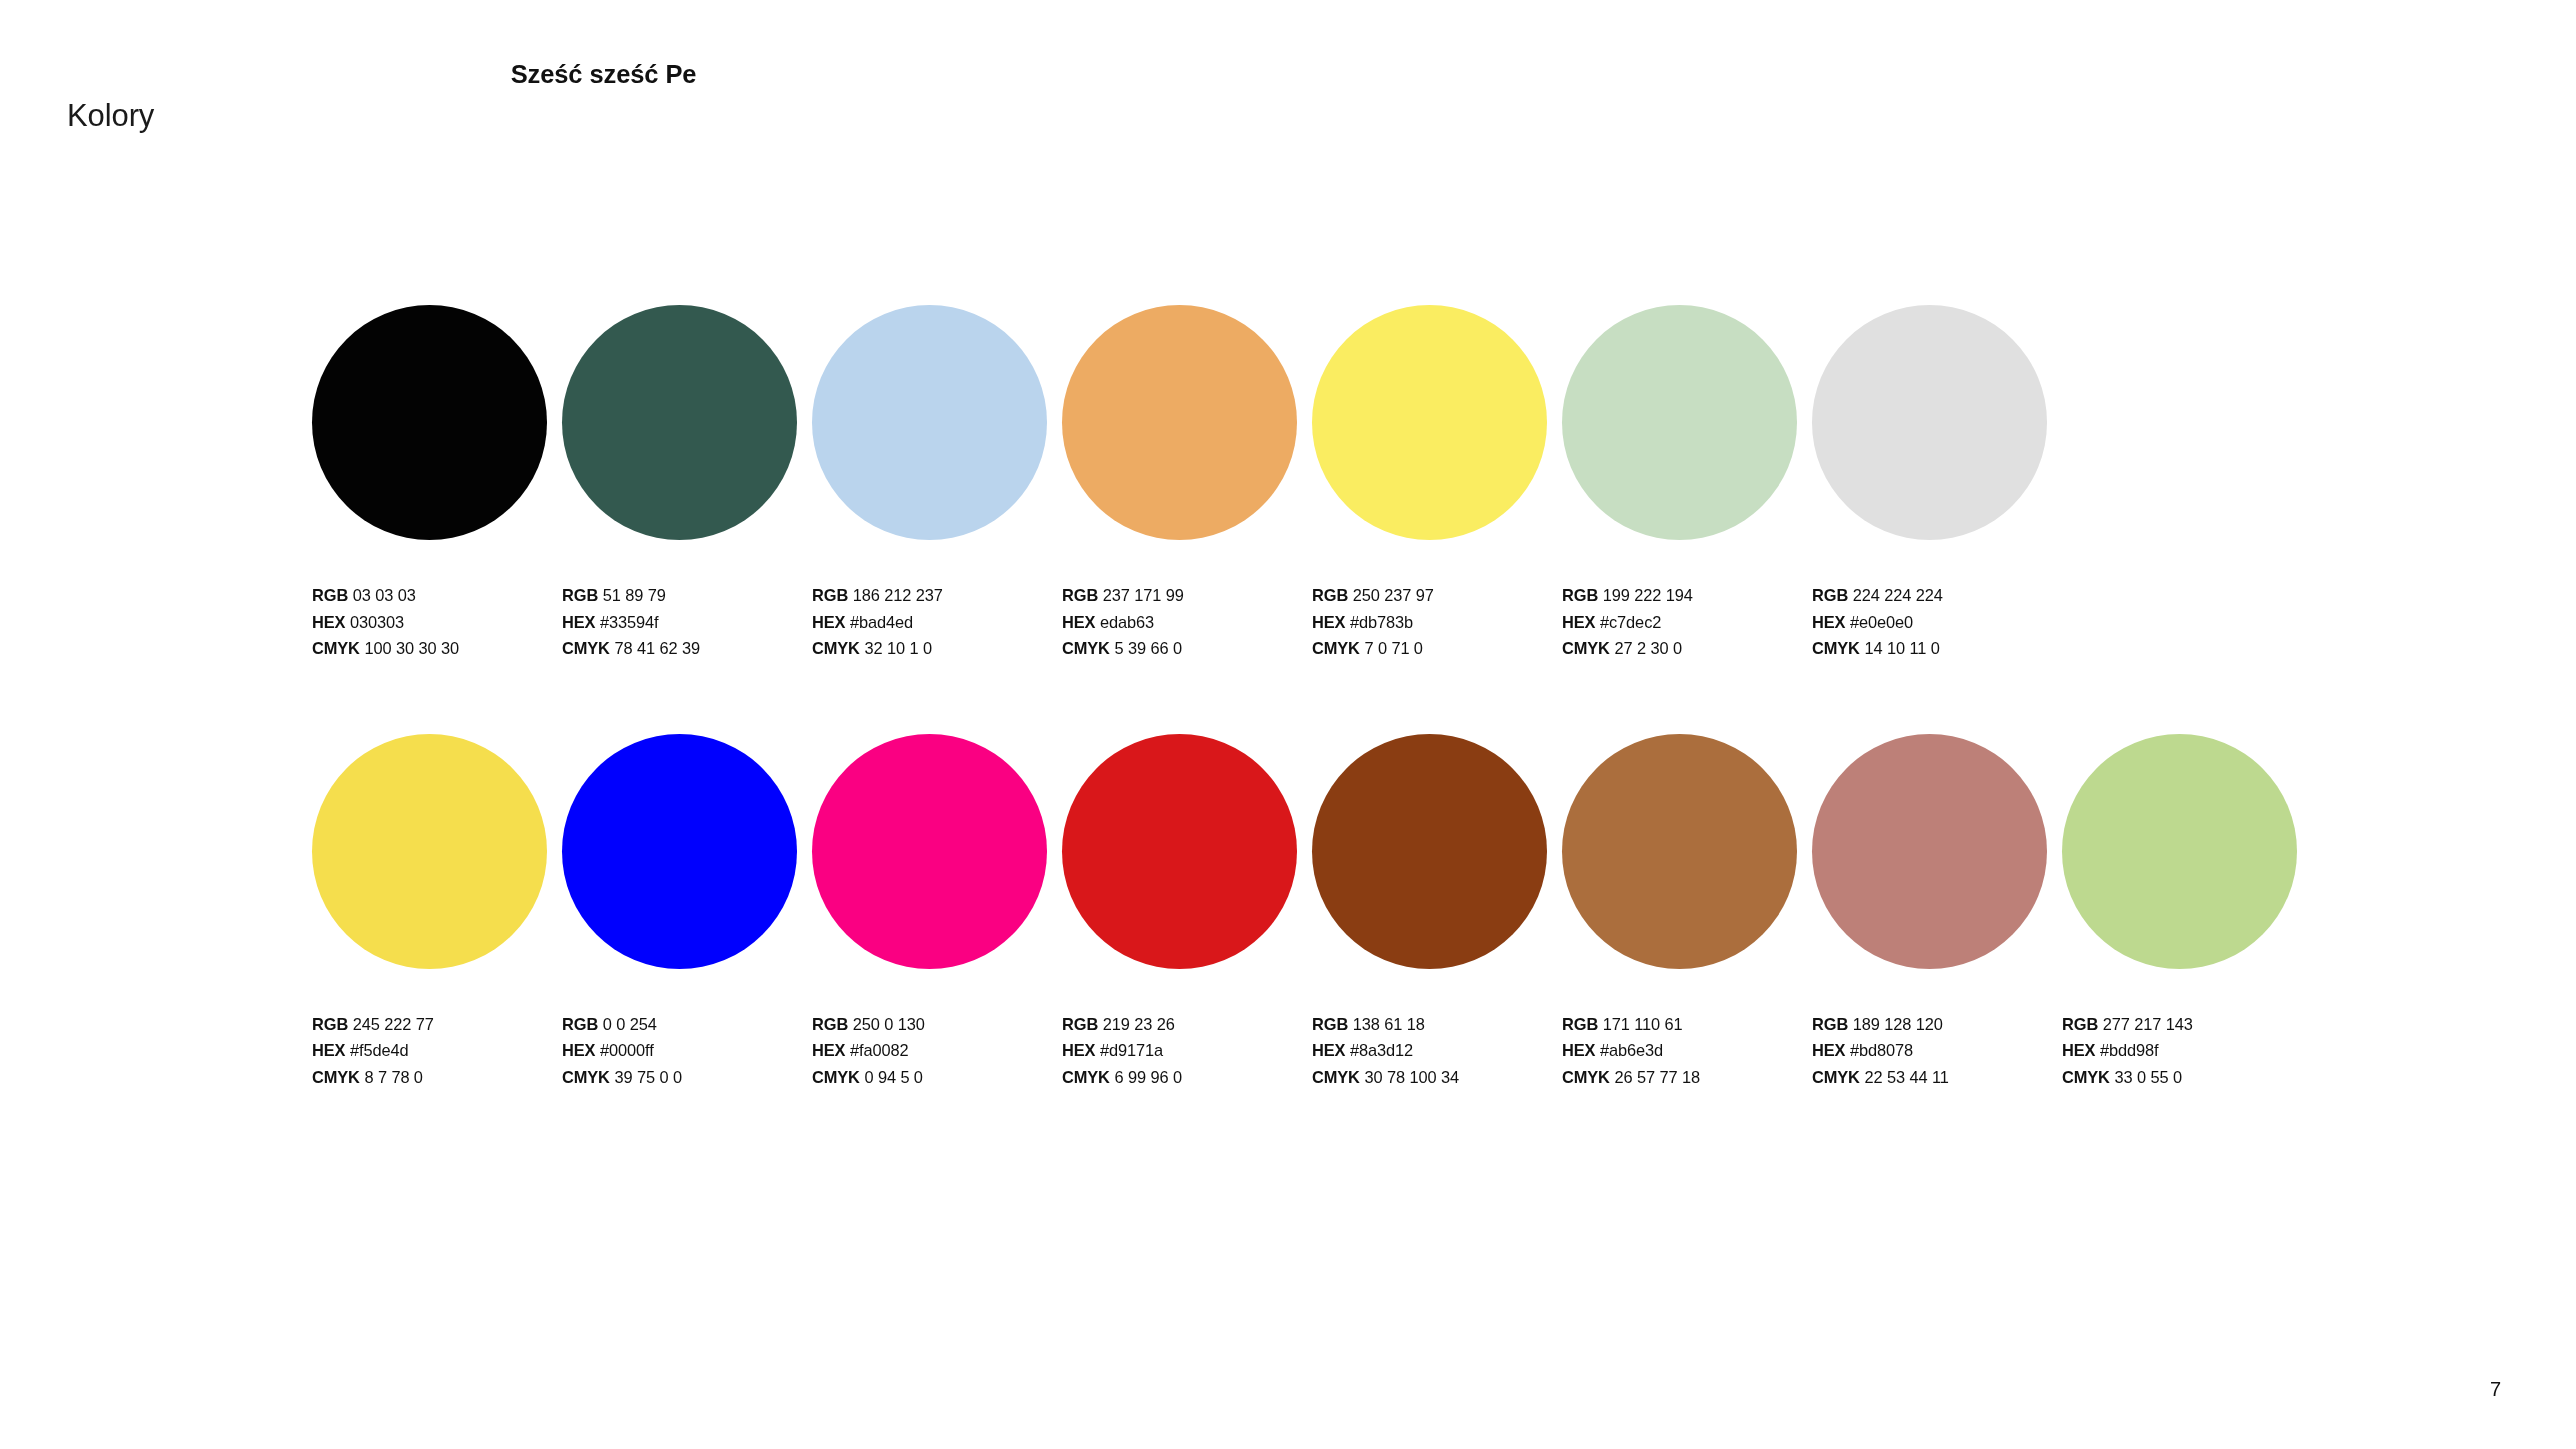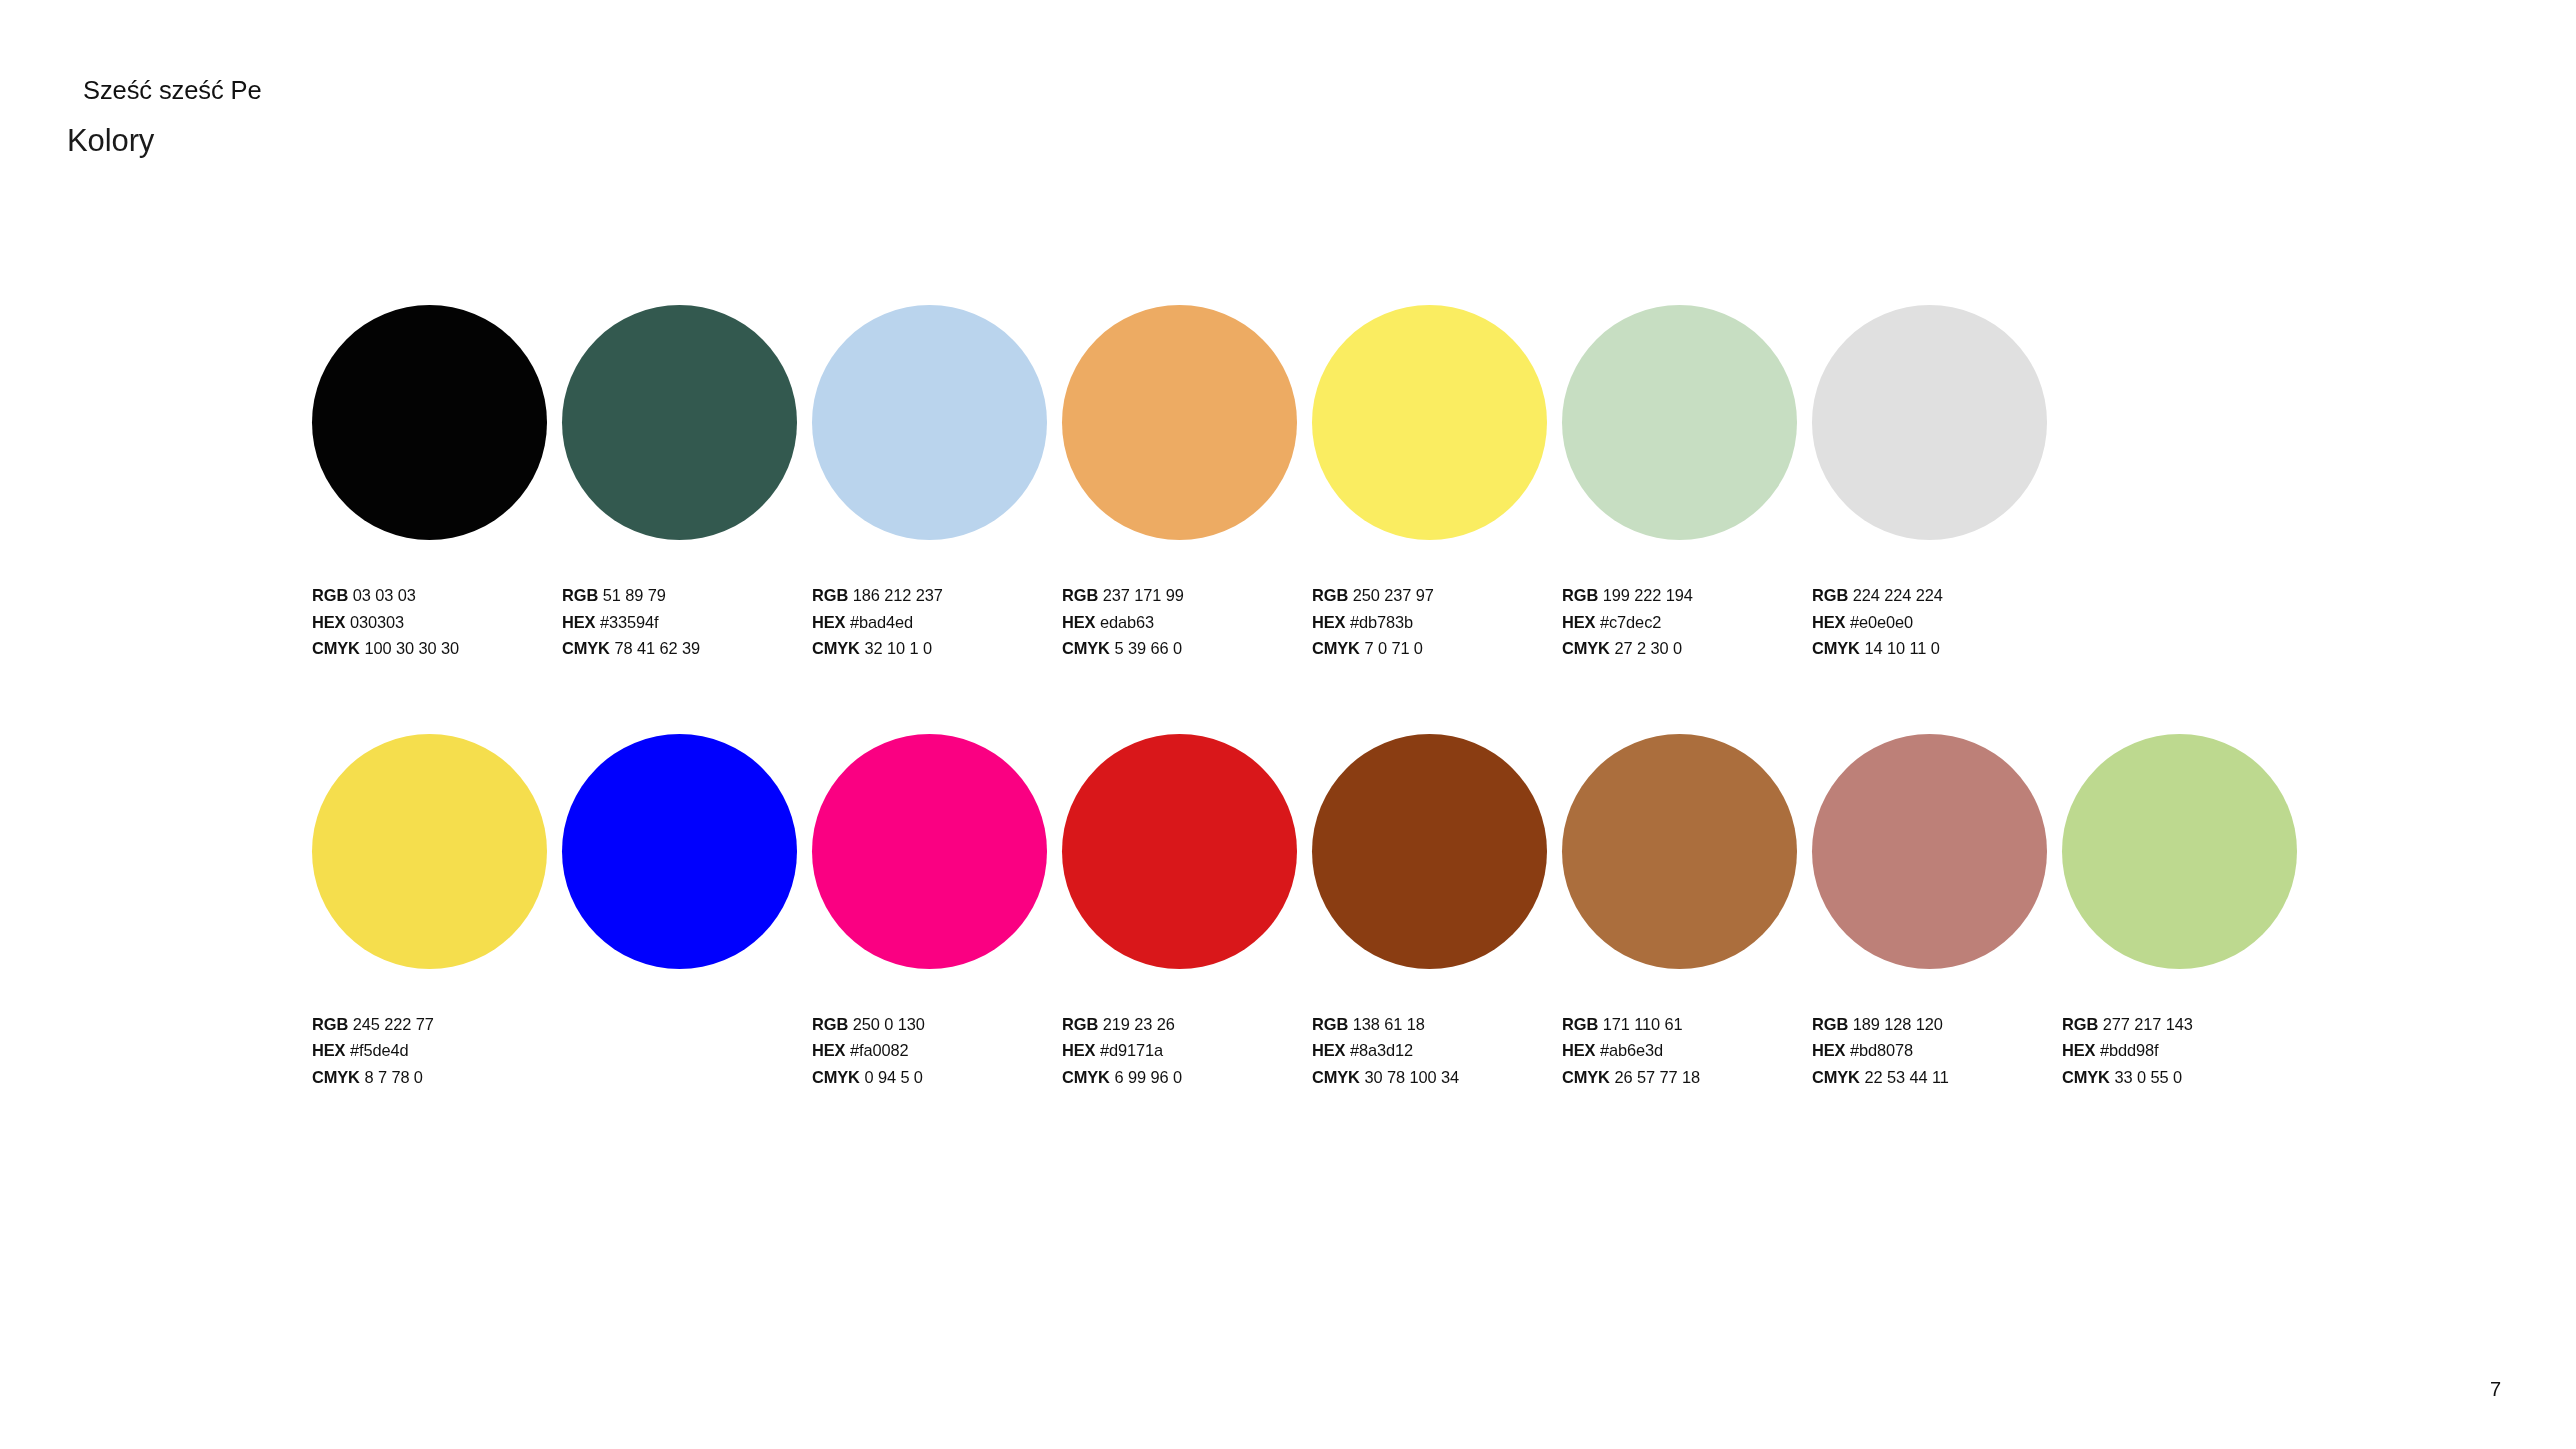--- a/index.html
+++ b/index.html
@@ -26,25 +26,26 @@
 
   
   .header {
     position: absolute;
     left: 67px;
     top: 59px;
     width: 1073px;
   }
   .doc-title {
     font-size: 25.5px;
-    font-weight: normal;
+    font-weight: bold;
     letter-spacing: -0.1px;
     line-height: 1.22;
     color: #111111;
-    margin: 16px;
+    margin: 0;
+    text-align: center;
   }
   .doc-subtitle {
     font-size: 31px;
     font-weight: normal;
     letter-spacing: -0.1px;
     line-height: 1.22;
     color: #1a1a1a;
     margin: 6.7px 0 0 0;
   }
 
@@ -201,20 +202,25 @@
           <div class="swatch-info">
             <span class="line"><span class="key">RGB</span> <span class="val">245 222 77</span></span>
             <span class="line"><span class="key">HEX</span> <span class="val">#f5de4d</span></span>
             <span class="line"><span class="key">CMYK</span> <span class="val">8 7 78 0</span></span>
           </div>
         </div>
         <div class="swatch-cell">
           <div class="swatch-disc-wrap">
             <div class="swatch-disc" style="background: rgb(0, 0, 254);"></div>
           </div>
+          <div class="swatch-info">
+            <span class="line"><span class="key">RGB</span> <span class="val">0 0 254</span></span>
+            <span class="line"><span class="key">HEX</span> <span class="val">#0000ff</span></span>
+            <span class="line"><span class="key">CMYK</span> <span class="val">39 75 0 0</span></span>
+          </div>
         </div>
         <div class="swatch-cell">
           <div class="swatch-disc-wrap">
             <div class="swatch-disc" style="background: rgb(250, 0, 130);"></div>
           </div>
           <div class="swatch-info">
             <span class="line"><span class="key">RGB</span> <span class="val">250 0 130</span></span>
             <span class="line"><span class="key">HEX</span> <span class="val">#fa0082</span></span>
             <span class="line"><span class="key">CMYK</span> <span class="val">0 94 5 0</span></span>
           </div>

